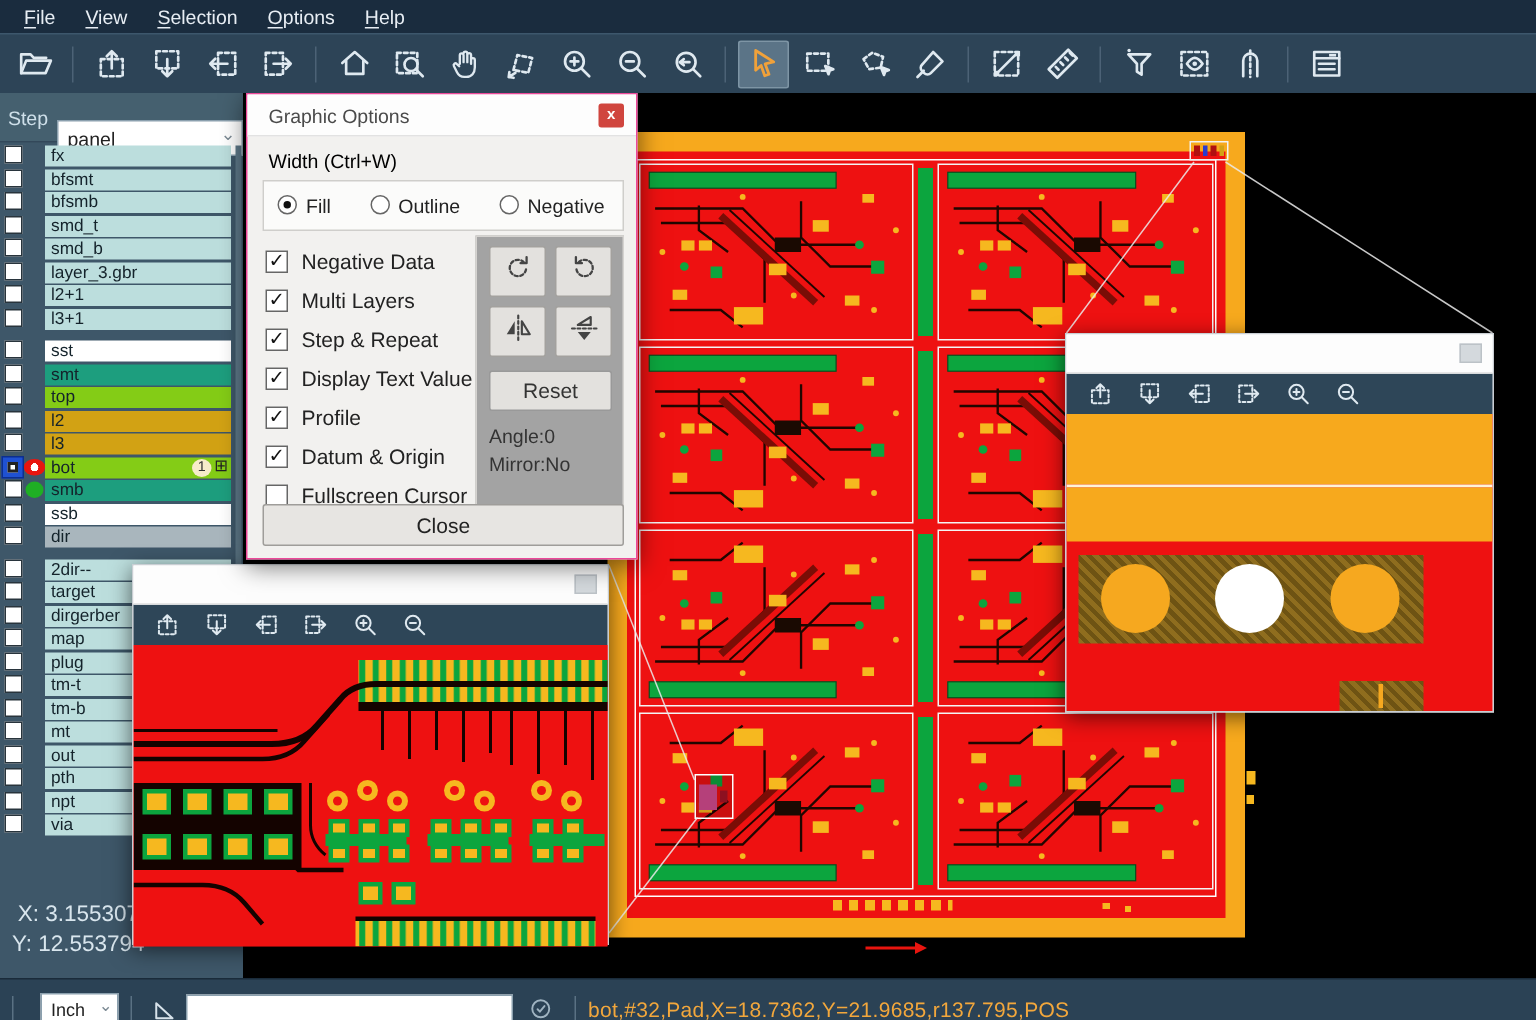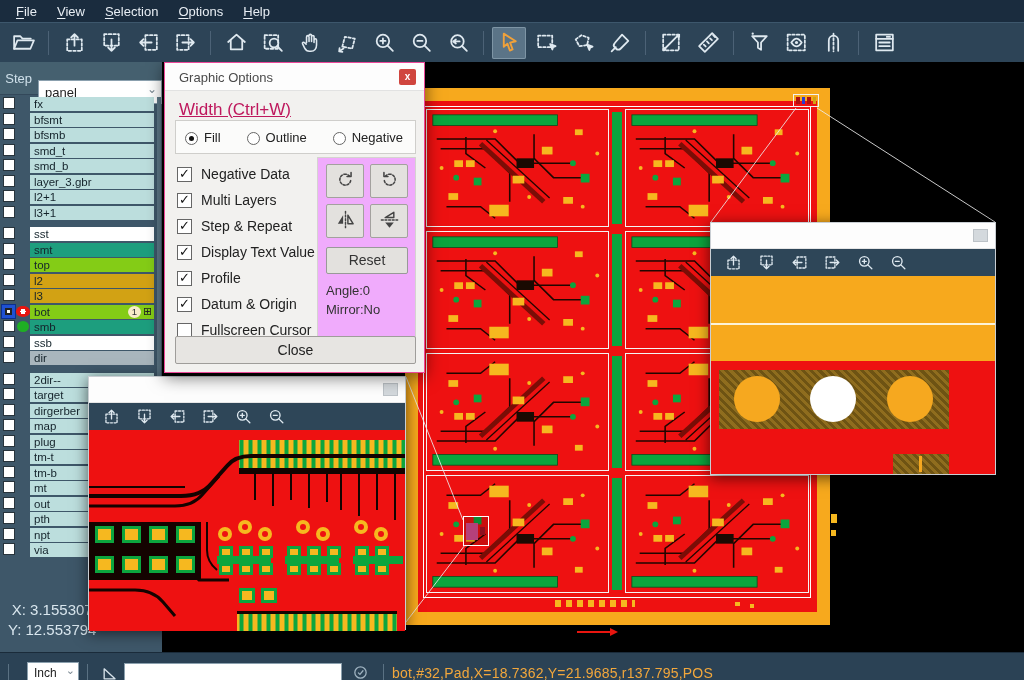--- a/index.html
+++ b/index.html
@@ -84,32 +84,32 @@
   .olive2 i { position:absolute; left:26px; top:2px; width:3px; height:16px; background:#f6a81f; display:block; }
   #winLeft { left:88px; top:376px; width:318px; height:254px; z-index:7; }
   #winLeft .zcontent { height:201px; }
   #winLeft .zcontent svg { display:block; width:318px; height:201px; }
 
   
   #dialog { position:absolute; left:164px; top:62px; width:261px; height:311px; background:#f2f1ef; border:1px solid #ec4899; box-shadow:0 4px 16px rgba(0,0,0,.55); z-index:10; }
   #dtitle { position:relative; height:28px; background:#fdfdfd; border-bottom:1px solid #e2e2e2; }
   #dtitle span { position:absolute; left:14px; top:7px; font-size:13px; color:#4a4a4a; }
   #dclose { position:absolute; right:8px; top:6px; width:17px; height:16px; background:#d0453e; border-radius:2px; color:#fff; font-size:10px; font-weight:bold; text-align:center; line-height:15px; }
-  #dwidth { position:absolute; left:14px; top:37px; font-size:17px; color:#be185d;text-decoration:underline; }
+  #dwidth { position:absolute; left:14px; top:37px; font-size:13px; color:#000000; }
   #dradio { position:absolute; left:10px; top:57px; width:241px; height:34px; background:#fbfbfa; border:1px solid #cfcecb; display:flex; align-items:center; justify-content:space-between; padding:0 12px 0 9px; }
-  .rrow { display:flex; align-items:flex-end; gap:6px; }
+  .rrow { display:flex; align-items:flex-start; gap:6px; }
   .rd { width:13px; height:13px; border-radius:50%; background:#fff; border:1px solid #666; position:relative; }
   .rd.sel:after { content:""; position:absolute; left:3px; top:3px; width:5px; height:5px; border-radius:50%; background:#111; }
   .rlab { font-size:13px; color:#222; }
   #dchecks { position:absolute; left:12px; top:98px; }
   .crow { display:flex; align-items:center; gap:9px; height:26px; }
   .dcb { width:15px; height:15px; background:#fff; border:1px solid #666; position:relative; flex:none; }
   .dcb.chk:after { content:"\2713"; position:absolute; left:1px; top:-2px; font-size:13px; font-weight:bold; color:#111; }
   .clab { font-size:14px; color:#222; white-space:nowrap; }
-  #dgroup { position:absolute; left:152px; top:94px; width:99px; height:188px; background:#f0abfc; border:1px solid #d5d3d0; padding:6px 6px 0 8px; }
+  #dgroup { position:absolute; left:152px; top:94px; width:99px; height:188px; background:#a3a3a3; border:1px solid #d5d3d0; padding:6px 6px 0 8px; }
   #dgrid { display:grid; grid-template-columns:38px 38px; grid-auto-rows:34px; gap:6px; }
   .dibtn { background:#e3e1de; border:1px solid #a3a19e; border-radius:2px; display:flex; align-items:center; justify-content:center; color:#444; }
   .dibtn svg { width:23px; height:23px; }
   #dreset { margin-top:9px; width:82px; height:27px; background:#e3e1de; border:1px solid #999; border-radius:2px; font-size:14px; color:#333; text-align:center; line-height:25px; }
   .dinfo { margin-top:9px; font-size:13px; color:#333; }
   .dinfo + .dinfo { margin-top:4px; }
   #dcloseBtn { position:absolute; left:10px; bottom:8px; width:241px; height:28px; background:#e7e5e2; border:1px solid #9f9d9a; border-radius:2px; font-size:14px; color:#222; text-align:center; line-height:26px; }
 
   
   #statusbar { position:absolute; left:0; top:652px; width:1024px; height:40px; background:#2b4255; border-top:1px solid #1a2b3a; display:flex; align-items:center; z-index:20; }

